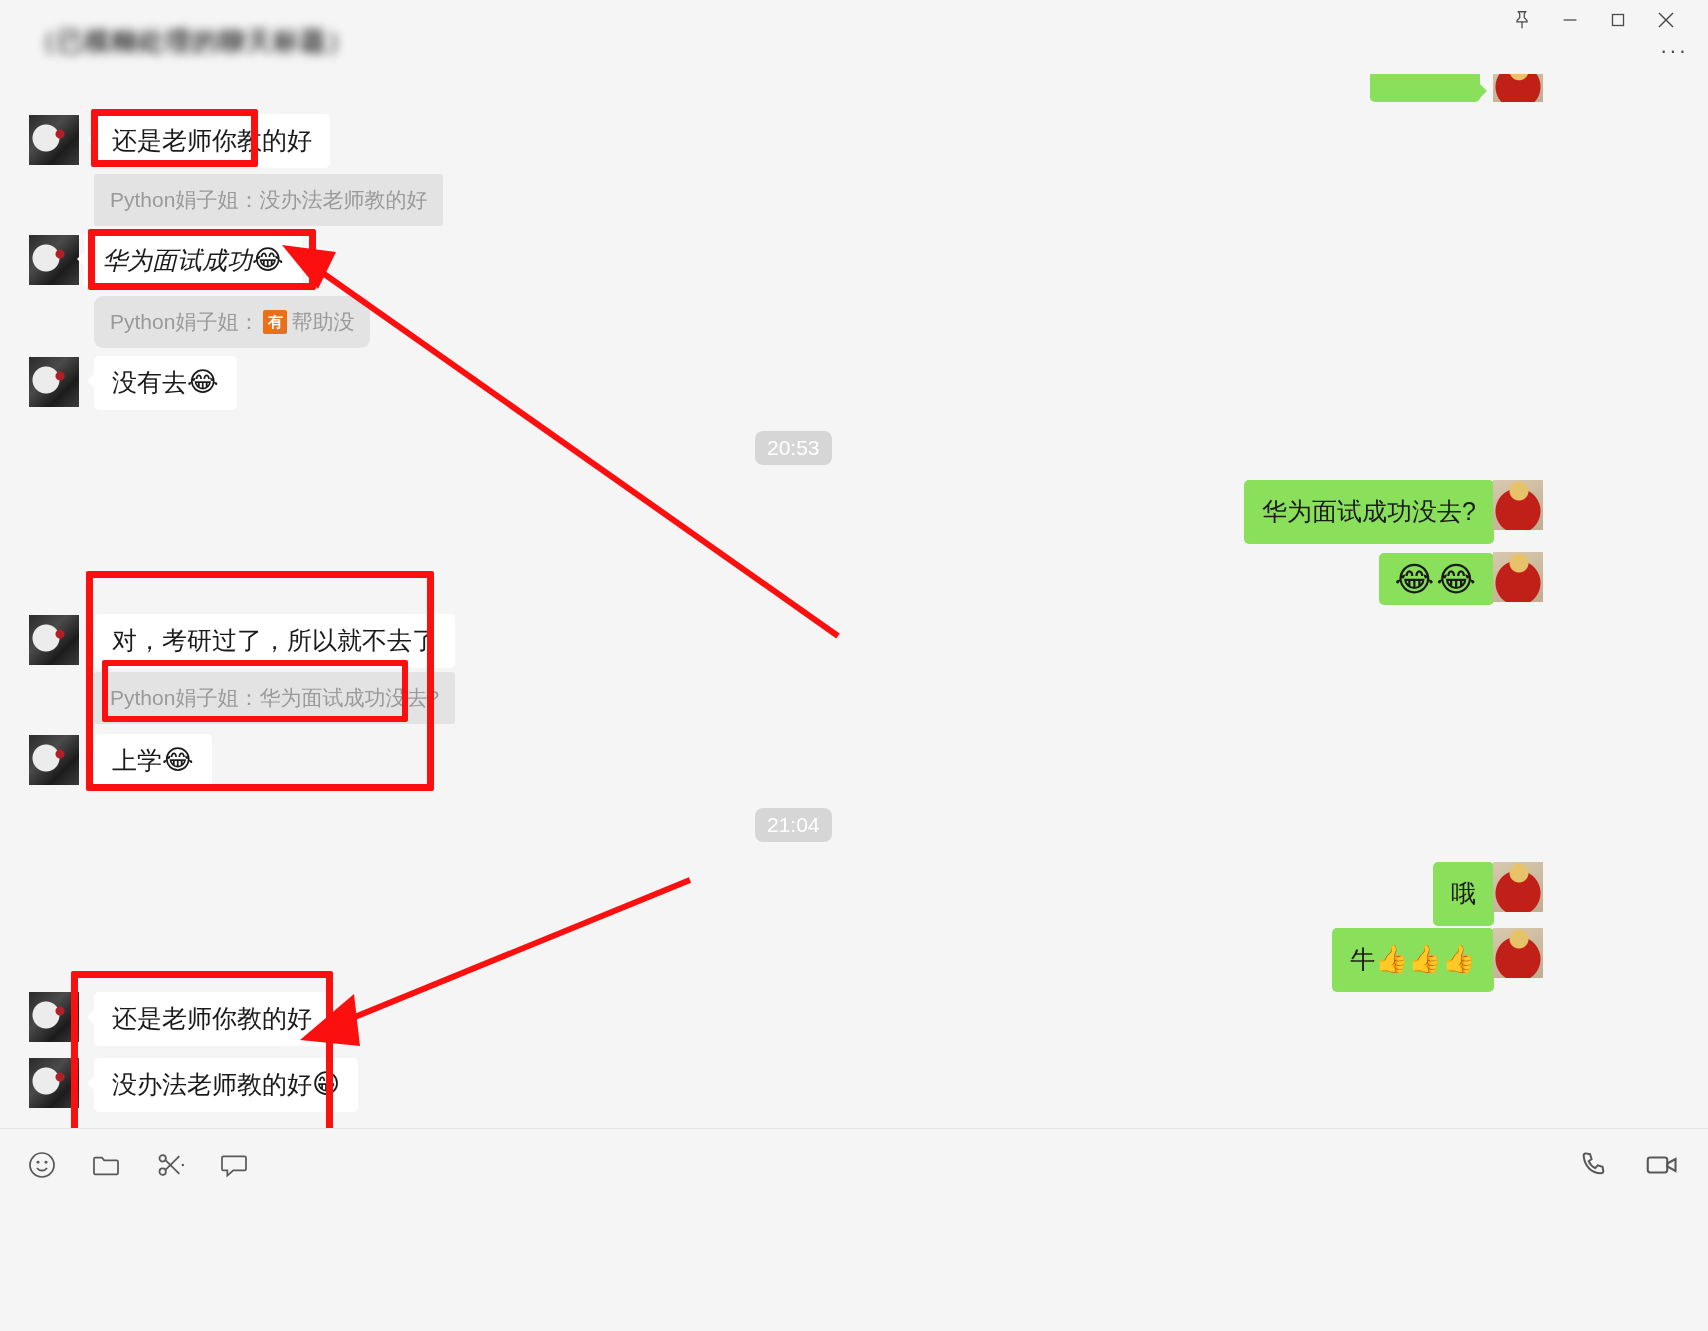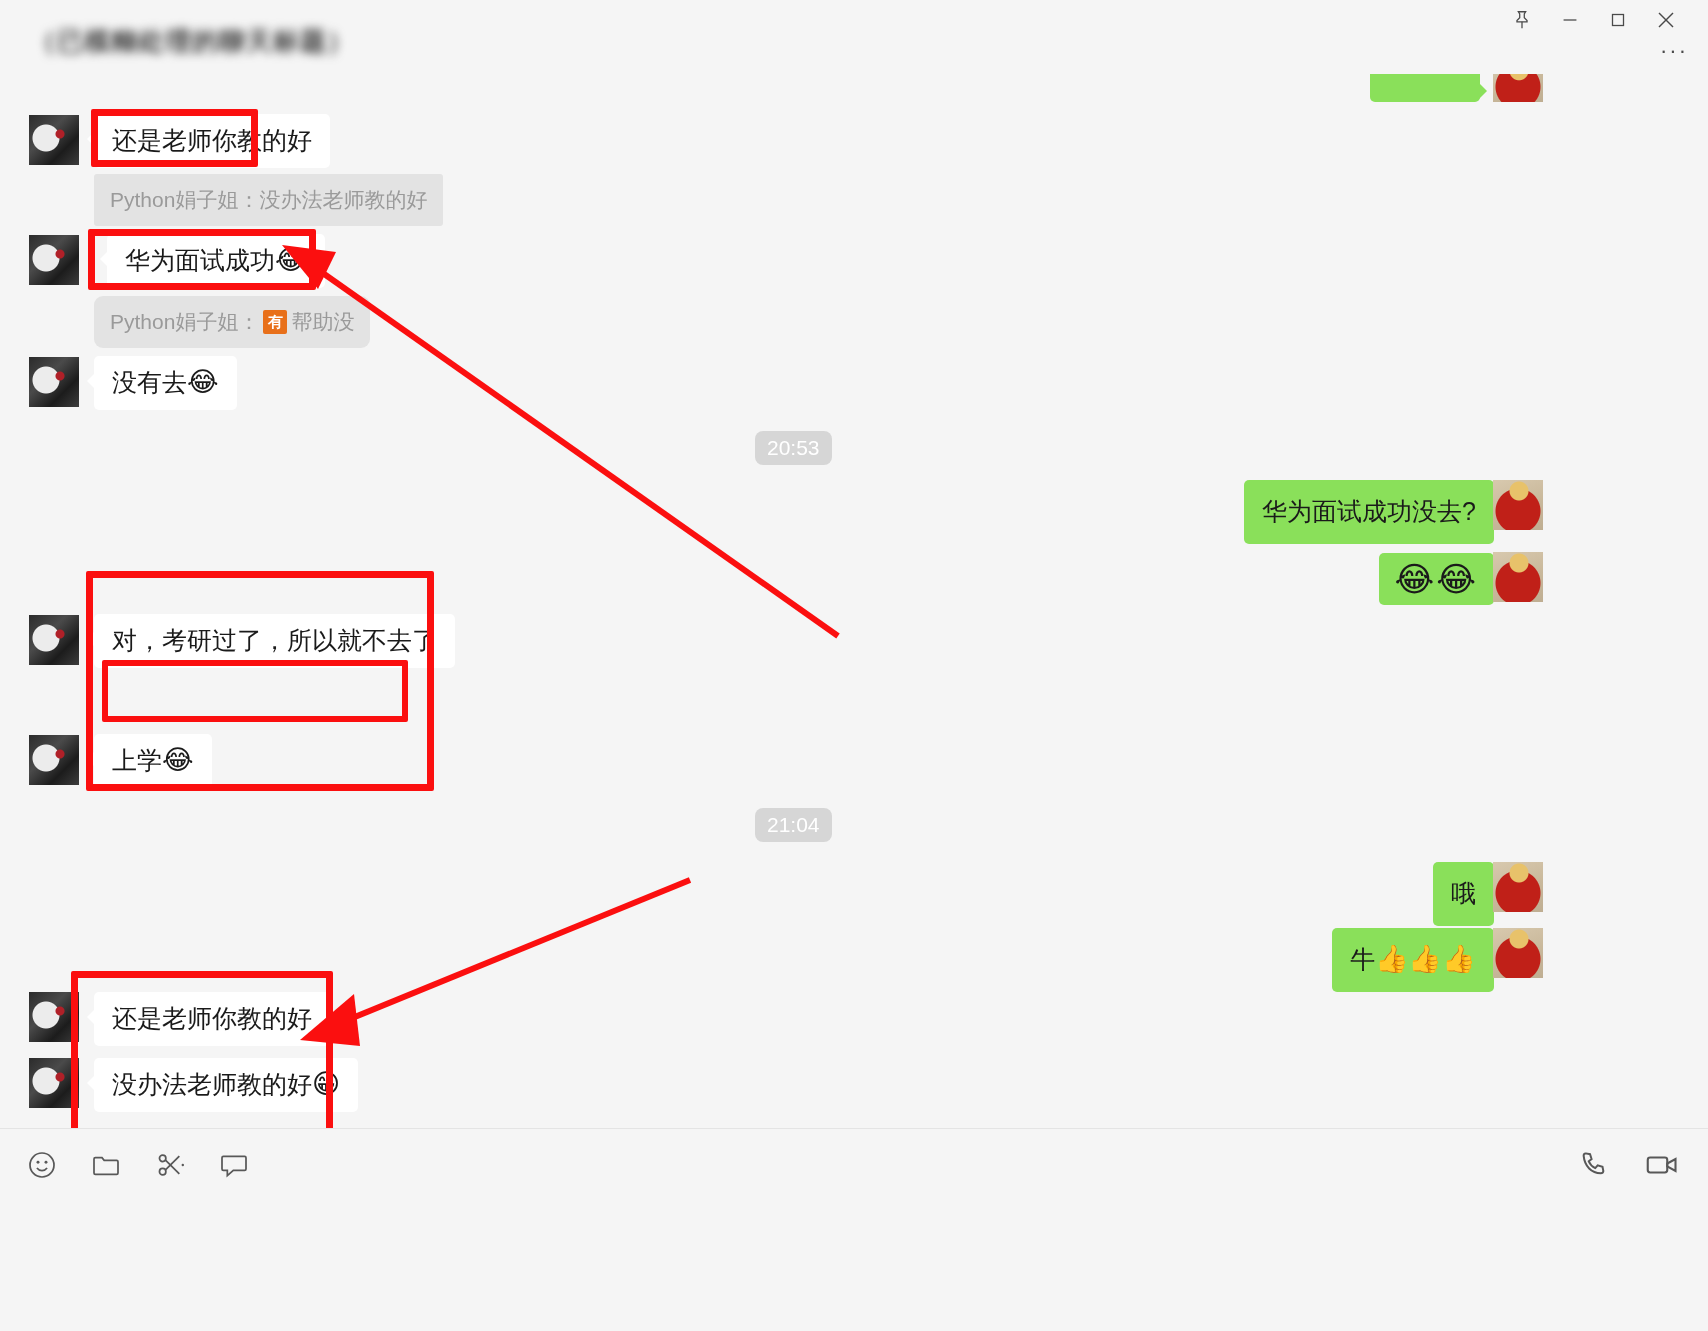--- a/index.html
+++ b/index.html
@@ -210,21 +210,21 @@
     <div class="avatar" style="left:29px; top:41px;"></div>
     <div class="bubble left" style="left:94px; top:40px;">
       <span>还是老师你教的好</span>
     </div>
 
     <div class="quote" style="left:94px; top:100px;">
       <span>Python娟子姐：没办法老师教的好</span>
     </div>
 
     <div class="avatar" style="left:29px; top:161px;"></div>
-    <div class="bubble left" style="left:107px; top:160px;">
+    <div class="bubble left" style="left:84px; top:160px;font-style:italic;">
       <span>华为面试成功</span>
         <span class="emo">😂</span>
     </div>
 
     <div class="quote" style="left:94px; top:222px;border-radius:9px;">
       <span>Python娟子姐：</span>
         <span class="emoji-badge">有</span>
         <span>帮助没</span>
     </div>
 
@@ -244,20 +244,23 @@
     <div class="bubble right" style="right:214px; top:479px; padding:9px 16px;">
       <span class="emo-big">😂😂</span>
     </div>
     <div class="avatar me" style="left:1493px; top:478px;"></div>
 
     <div class="avatar" style="left:29px; top:541px;"></div>
     <div class="bubble left" style="left:94px; top:540px;">
       <span>对，考研过了，所以就不去了</span>
     </div>
 
+    <div class="quote" style="left:94px; top:598px;">
+      <span>Python娟子姐：华为面试成功没去?</span>
+    </div>
 
     <div class="avatar" style="left:29px; top:661px;"></div>
     <div class="bubble left" style="left:94px; top:660px;">
       <span>上学</span>
         <span class="emo">😂</span>
     </div>
 
     <div class="timestamp" style="left:755px; top:734px;">21:04</div>
 
     <div class="bubble right" style="right:214px; top:788px;">

